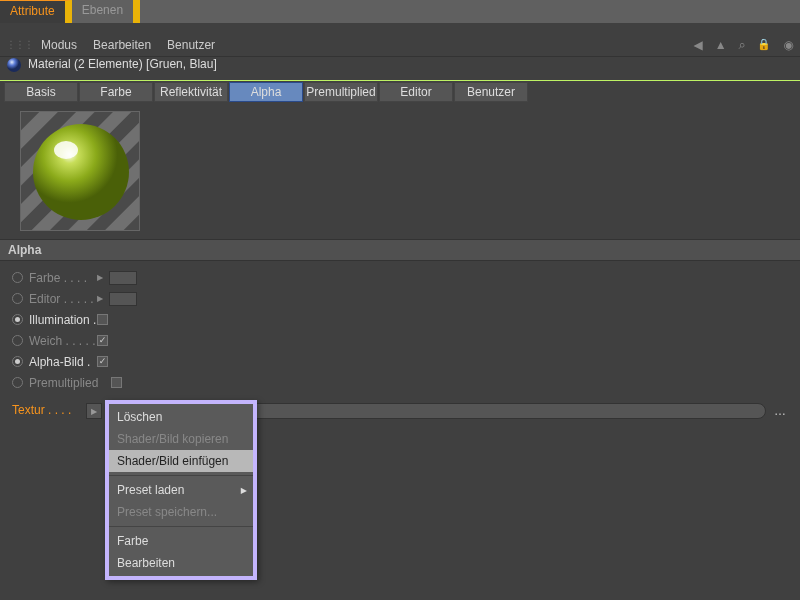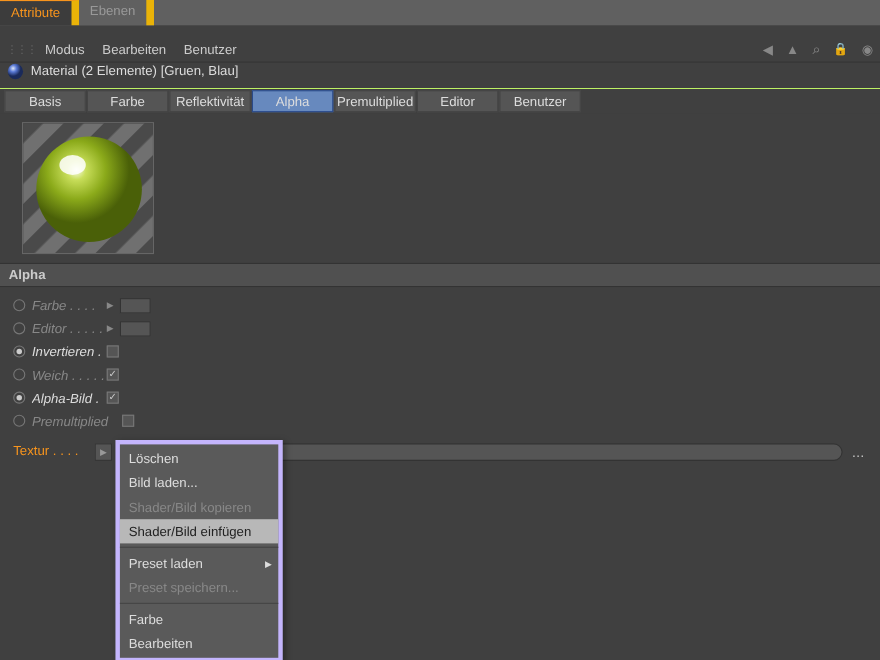--- a/index.html
+++ b/index.html
@@ -23,21 +23,21 @@
 
   .preview-area { padding: 8px 8px 8px 20px; background: #404040; }
   .preview-box { width: 120px; height: 120px; border: 1px solid #666; position: relative; overflow: hidden; }
 
   .section-header { background: #505050; padding: 3px 8px; color: #ccc; font-weight: bold; border-top: 1px solid #333; border-bottom: 1px solid #333; }
 
   .props { padding: 6px 12px; }
   .prop-row { display: flex; align-items: center; height: 21px; }
   .radio { width: 11px; height: 11px; border: 1px solid #777; border-radius: 50%; margin-right: 6px; display: inline-flex; align-items: center; justify-content: center; }
   .radio.on::after { content: ''; width: 5px; height: 5px; border-radius: 50%; background: #ccc; }
-  .prop-label { width: 68px; position: relative; overflow: hidden; white-space: nowrap; color: #888; font-style: italic; }
+  .prop-label { width: 68px; position: relative; overflow: hidden; white-space: nowrap; color: #888; }
   .prop-label.enabled { color: #ddd; }
   .tri { width: 8px; font-size: 8px; margin-right: 4px; color: #888; }
   .swatch { width: 28px; height: 14px; background: #555; border: 1px solid #333; }
   .check { width: 11px; height: 11px; border: 1px solid #777; background: #555; display: inline-flex; align-items: center; justify-content: center; color: #ccc; font-size: 9px; line-height: 1; }
 
   .textur-row { display: flex; align-items: flex-start; padding: 4px 12px; gap: 6px; }
   .textur-label { color: #f7941d; width: 68px; }
   .tri-btn { width: 16px; height: 16px; background: #555; border: 1px solid #333; display: flex; align-items: center; justify-content: center; font-size: 8px; cursor: pointer; }
   .textur-field { flex: 1; height: 16px; background: #555; border: 1px solid #333; border-radius: 8px; }
   .ellipsis-btn { width: 16px; height: 16px; display: flex; align-items: center; justify-content: center; color: #ccc; cursor: pointer; }
@@ -128,21 +128,21 @@
     <div class="swatch"></div>
   </div>
   <div class="prop-row">
     <span class="radio"></span>
     <span class="prop-label"><span>Editor</span> . . . . .</span>
     <span class="tri">▶</span>
     <div class="swatch"></div>
   </div>
   <div class="prop-row">
     <span class="radio on"></span>
-    <span class="prop-label enabled"><span>Invertieren</span> .</span>
+    <span class="prop-label enabled"><span>Illumination</span> .</span>
     <span class="check"></span>
   </div>
   <div class="prop-row">
     <span class="radio"></span>
     <span class="prop-label"><span>Weich</span> . . . . .</span>
     <span class="check">✓</span>
   </div>
   <div class="prop-row">
     <span class="radio on"></span>
     <span class="prop-label enabled"><span>Alpha-Bild</span> .</span>
@@ -157,21 +157,20 @@
 
 <div class="textur-row">
   <span class="textur-label"><span>Textur</span> . . . .</span>
   <div class="tri-btn">▶</div>
   <div class="textur-field"></div>
   <div class="ellipsis-btn">…</div>
 </div>
 
 <div class="context-menu">
   <div class="ctx-item">Löschen</div>
-  <div class="ctx-item">Bild laden...</div>
   <div class="ctx-item disabled">Shader/Bild kopieren</div>
   <div class="ctx-item highlight">Shader/Bild einfügen</div>
   <div class="ctx-sep"></div>
   <div class="ctx-item">
     <span>Preset laden</span>
     <span class="ctx-sub">▶</span>
   </div>
   <div class="ctx-item disabled">Preset speichern...</div>
   <div class="ctx-sep"></div>
   <div class="ctx-item">Farbe</div>

